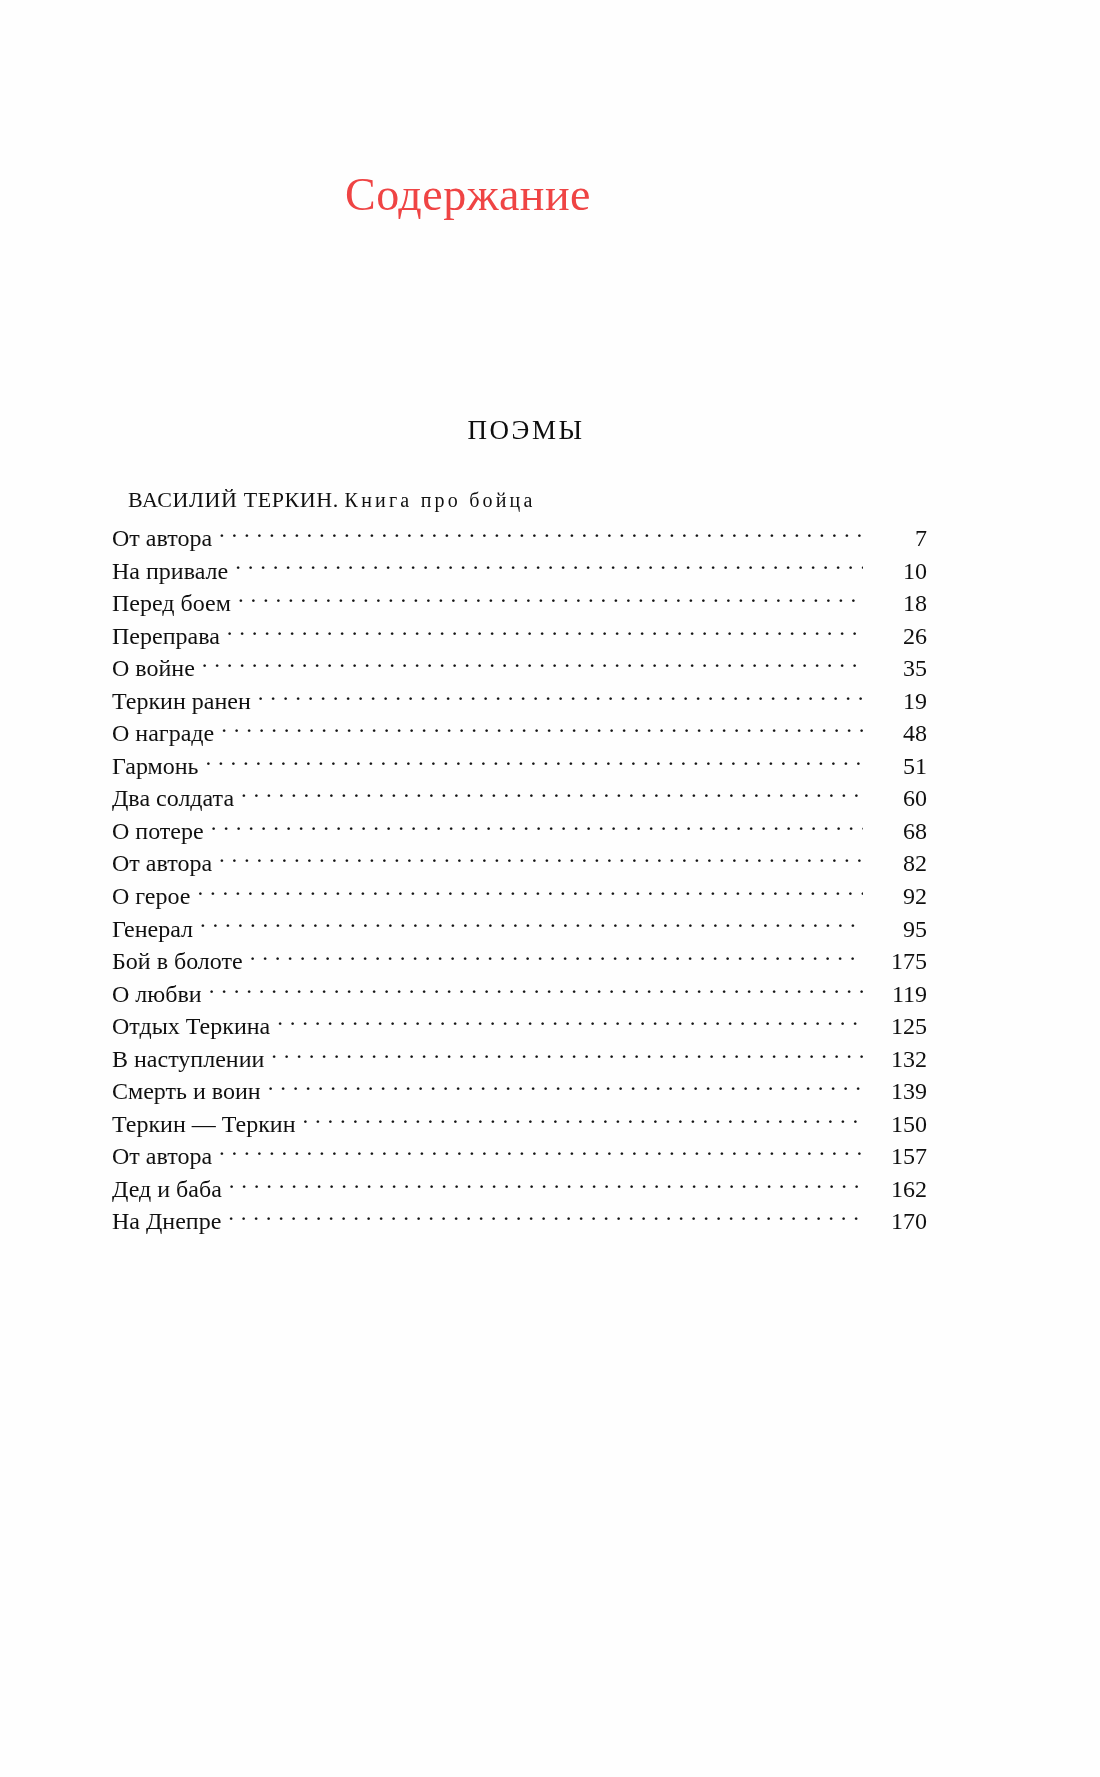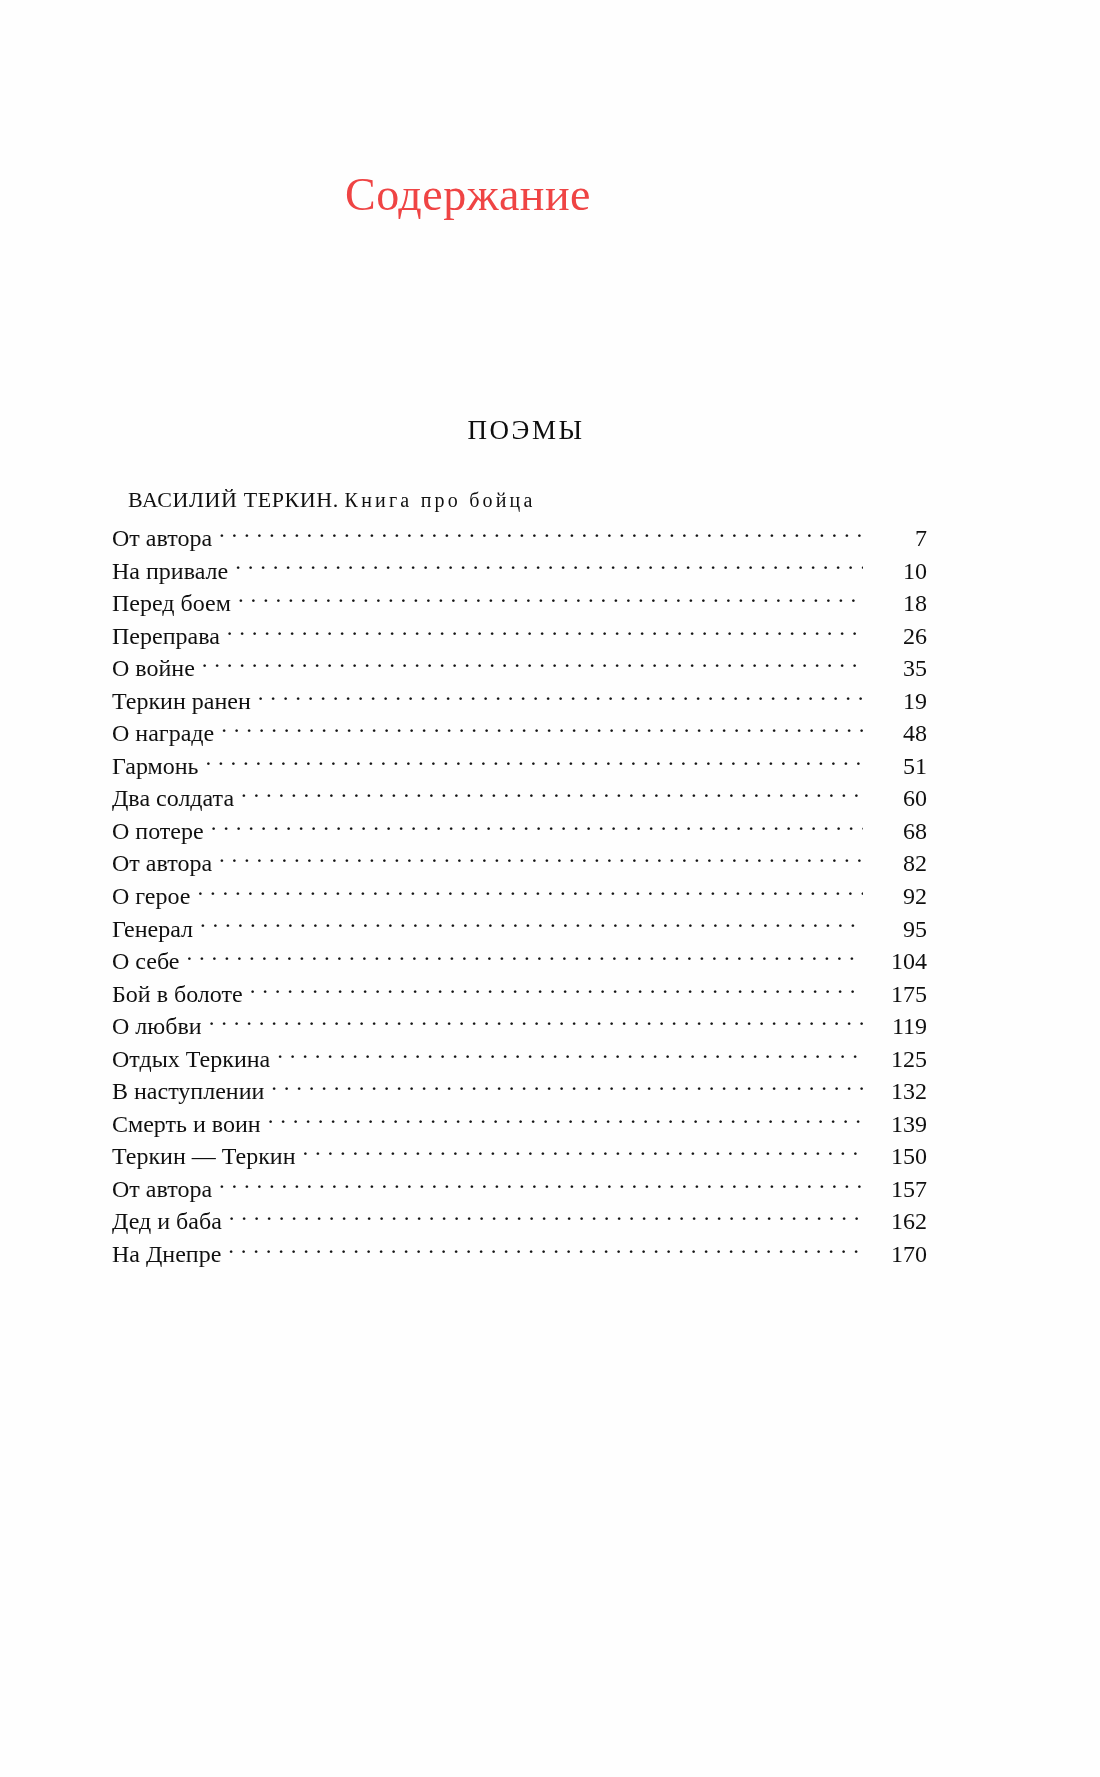--- a/index.html
+++ b/index.html
@@ -172,25 +172,20 @@
           <span class="label">О герое</span>
           <span class="leader"></span>
           <span class="page-num">92</span>
         </div>
         <div class="toc-row">
           <span class="label">Генерал</span>
           <span class="leader"></span>
           <span class="page-num">95</span>
         </div>
         <div class="toc-row">
-          <span class="label">О себе</span>
-          <span class="leader"></span>
-          <span class="page-num">104</span>
-        </div>
-        <div class="toc-row">
           <span class="label">Бой в болоте</span>
           <span class="leader"></span>
           <span class="page-num">175</span>
         </div>
         <div class="toc-row">
           <span class="label">О любви</span>
           <span class="leader"></span>
           <span class="page-num">119</span>
         </div>
         <div class="toc-row">

